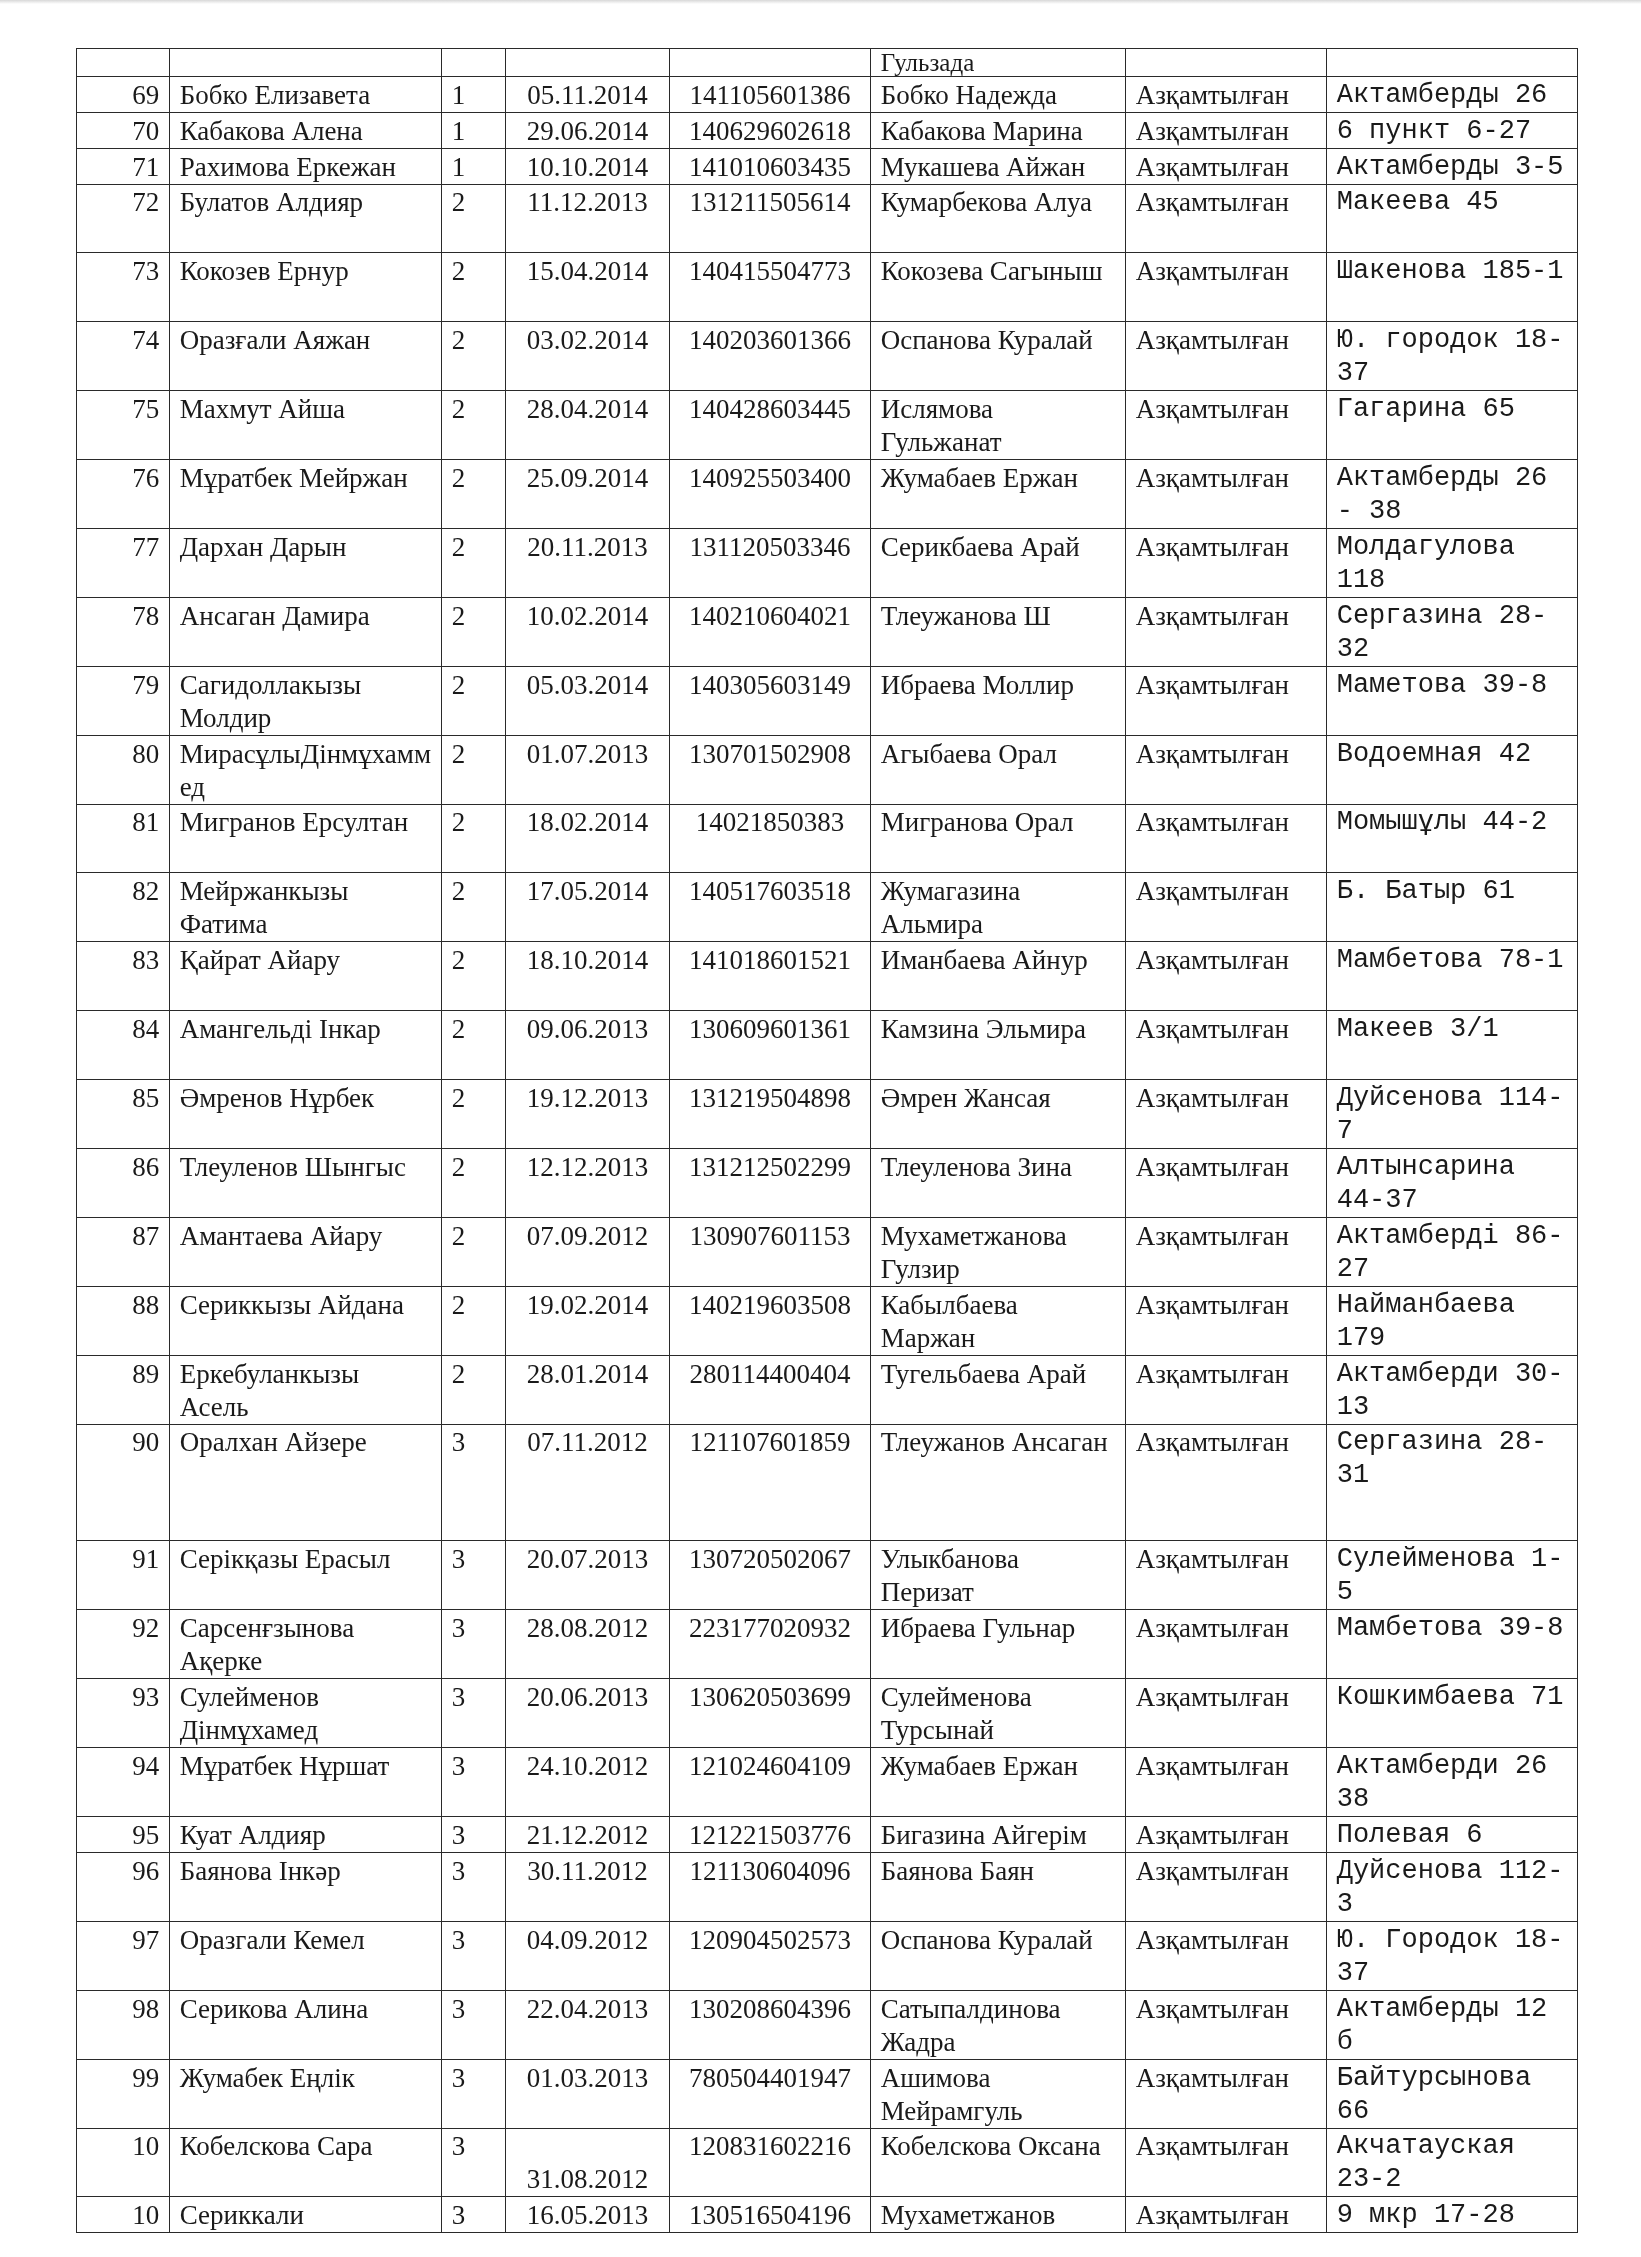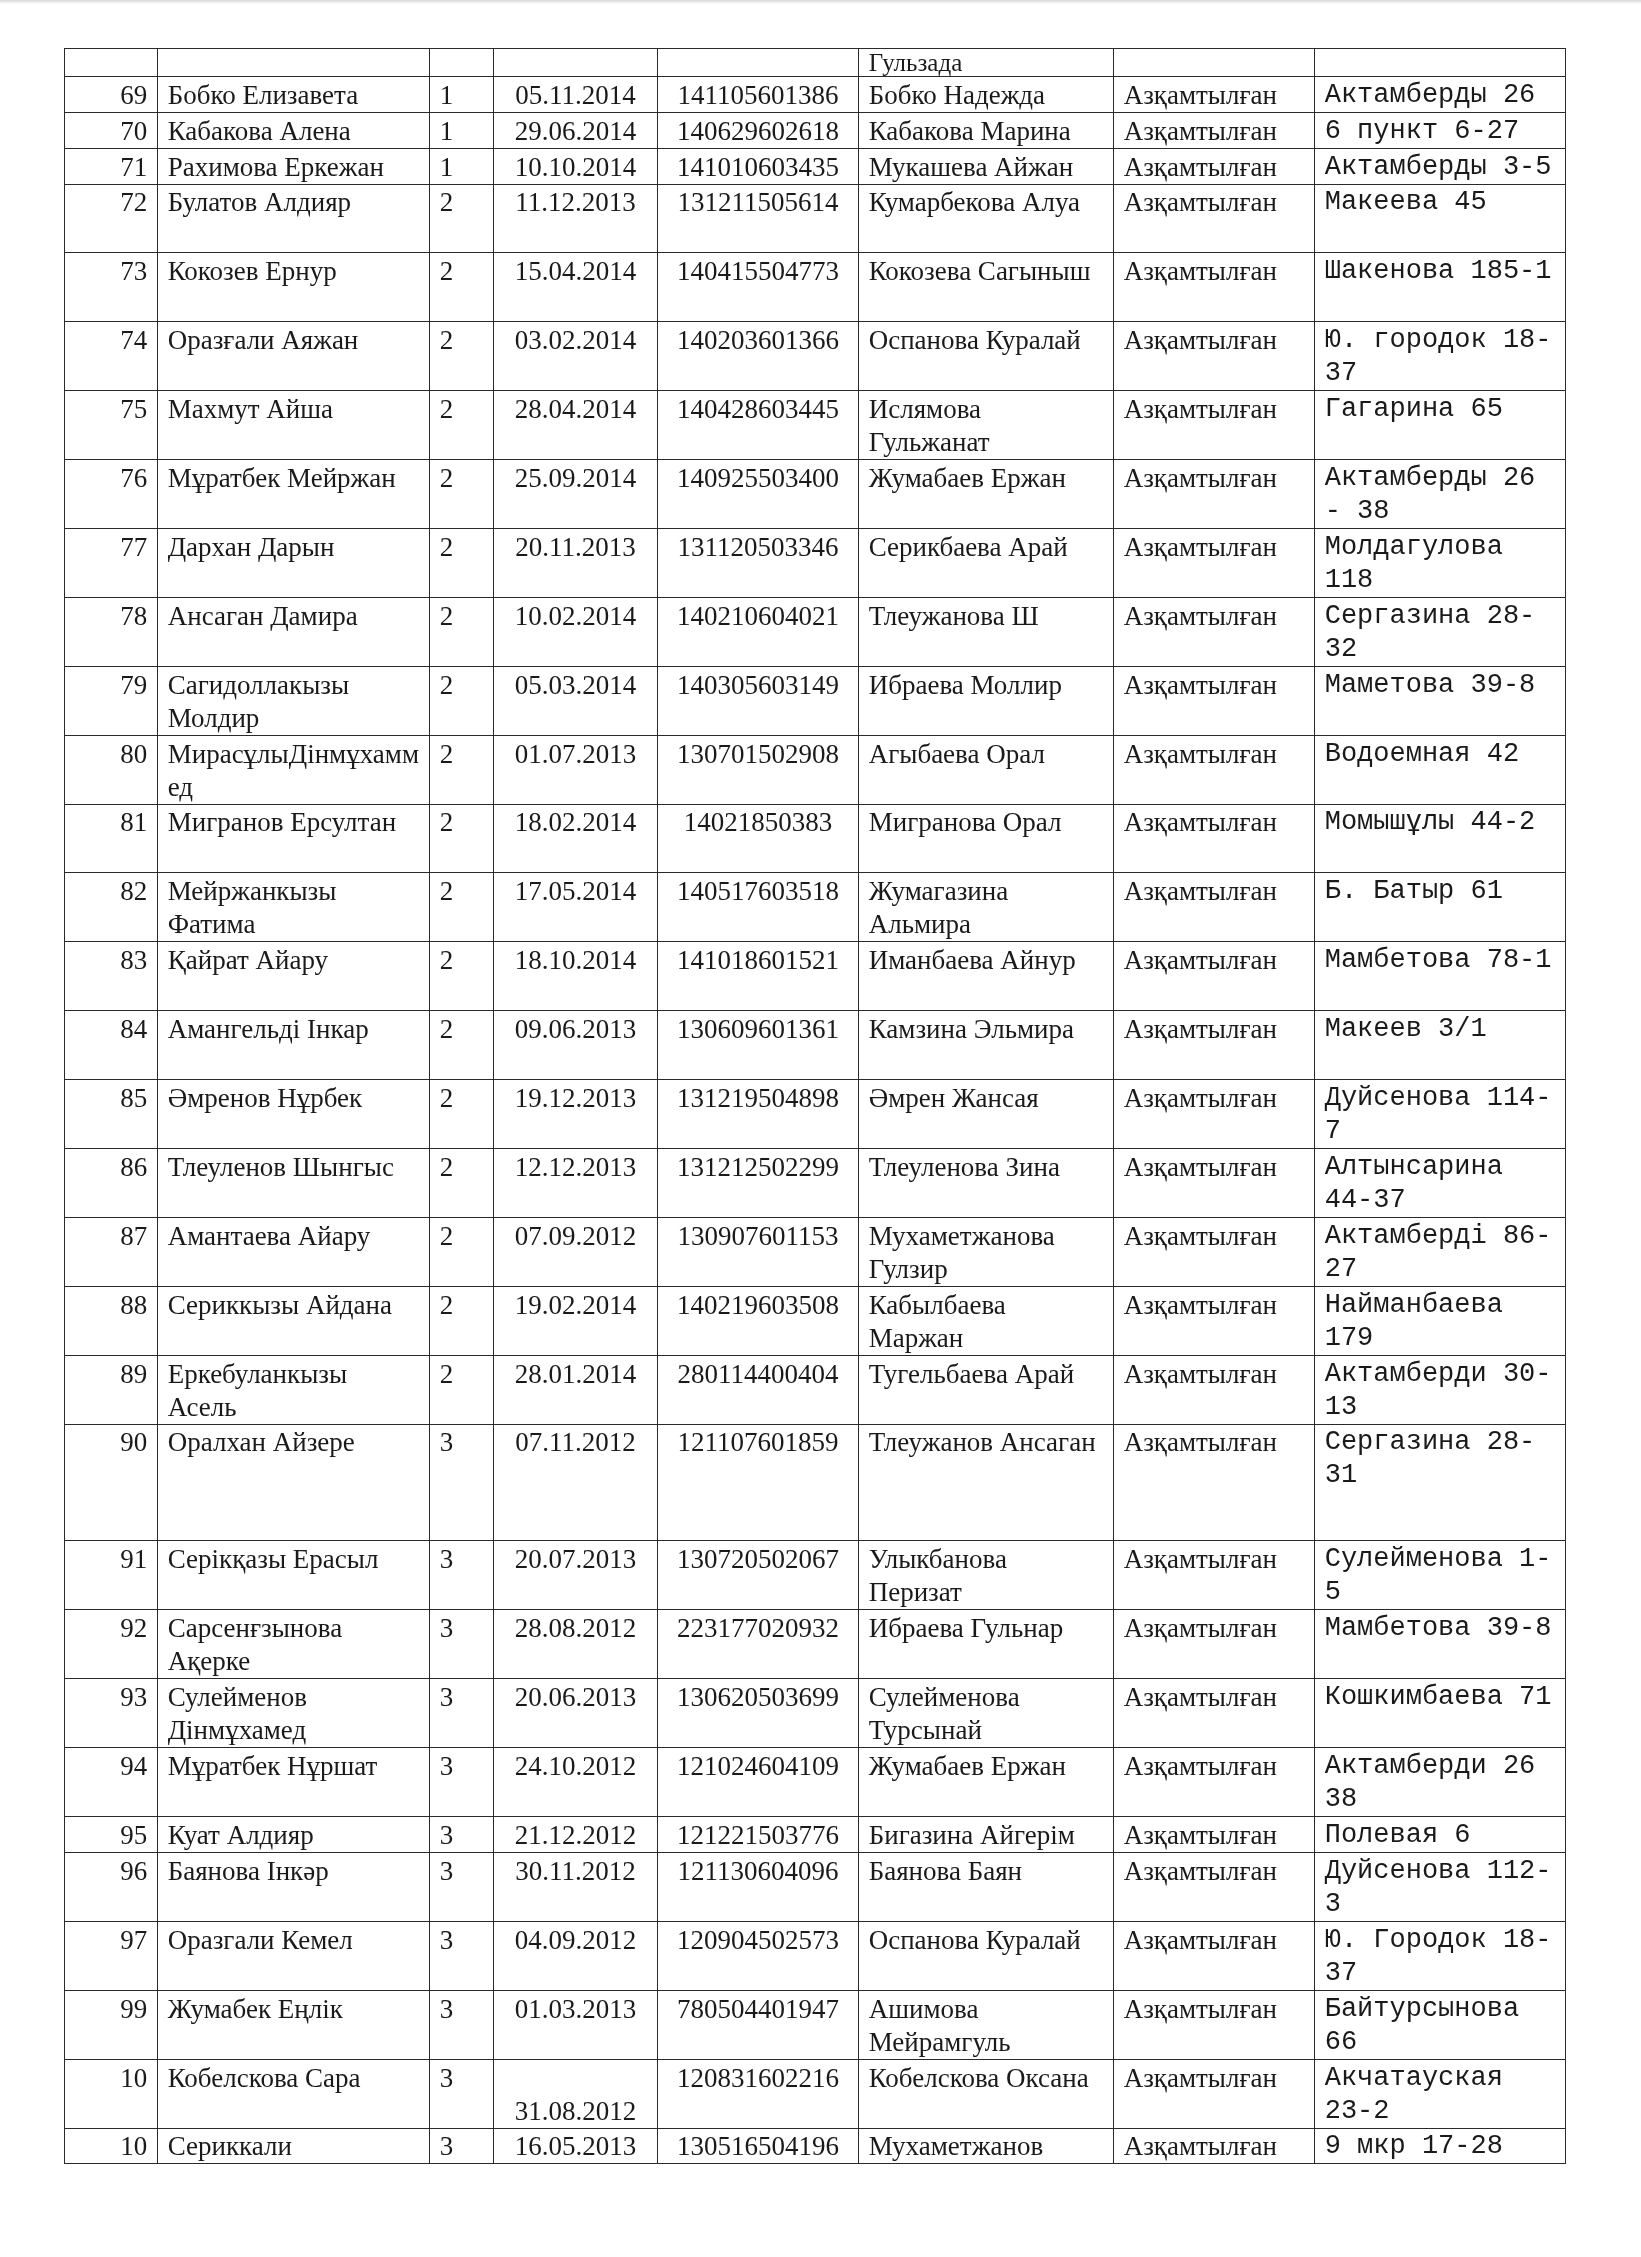--- a/index.html
+++ b/index.html
@@ -6,21 +6,21 @@
   body {
     width: 1641px; height: 2257px; position: relative; overflow: hidden;
     font-family: "Liberation Serif", "DejaVu Serif", serif;
     color: #1a1a1a;
   }
   .page-edge {
     position: absolute; left: 0; right: 0; top: 0; height: 3.9px;
     background: linear-gradient(#d8d8d8, #ffffff);
   }
   table.roster {
-    position: absolute; left: 64px; top: 48px;
+    position: absolute; left: 76px; top: 48px;
     width: 1500px;
     border-collapse: collapse;
     table-layout: fixed;
     font-size: 27px;
     line-height: 33px;
   }
   table.roster td {
     border: 1.9px solid #2a2a2a;
     vertical-align: top;
     padding: 1.9px 9.7px 0 9.7px;
@@ -357,20 +357,30 @@
         <td class="num">97</td>
         <td class="name">Оразгали Кемел</td>
         <td class="group">3</td>
         <td class="dob">04.09.2012</td>
         <td class="iin">120904502573</td>
         <td class="parent">Оспанова Куралай</td>
         <td class="status">Азқамтылған</td>
         <td class="addr">Ю. Городок 18-37</td>
       </tr>
       <tr class="h2">
+        <td class="num">98</td>
+        <td class="name">Серикова Алина</td>
+        <td class="group">3</td>
+        <td class="dob">22.04.2013</td>
+        <td class="iin">130208604396</td>
+        <td class="parent">Сатыпалдинова Жадра</td>
+        <td class="status">Азқамтылған</td>
+        <td class="addr">Актамберды 12 б</td>
+      </tr>
+      <tr class="h2">
         <td class="num">99</td>
         <td class="name">Жумабек Еңлік</td>
         <td class="group">3</td>
         <td class="dob">01.03.2013</td>
         <td class="iin">780504401947</td>
         <td class="parent">Ашимова Мейрамгуль</td>
         <td class="status">Азқамтылған</td>
         <td class="addr">Байтурсынова 66</td>
       </tr>
       <tr class="h2">

